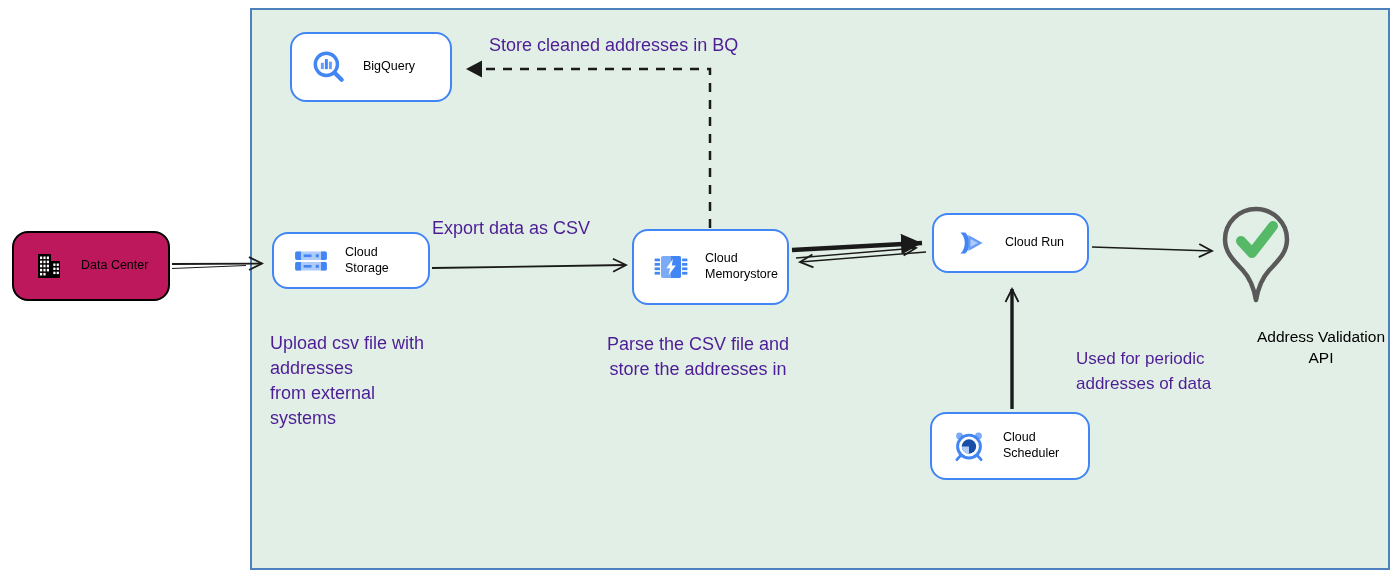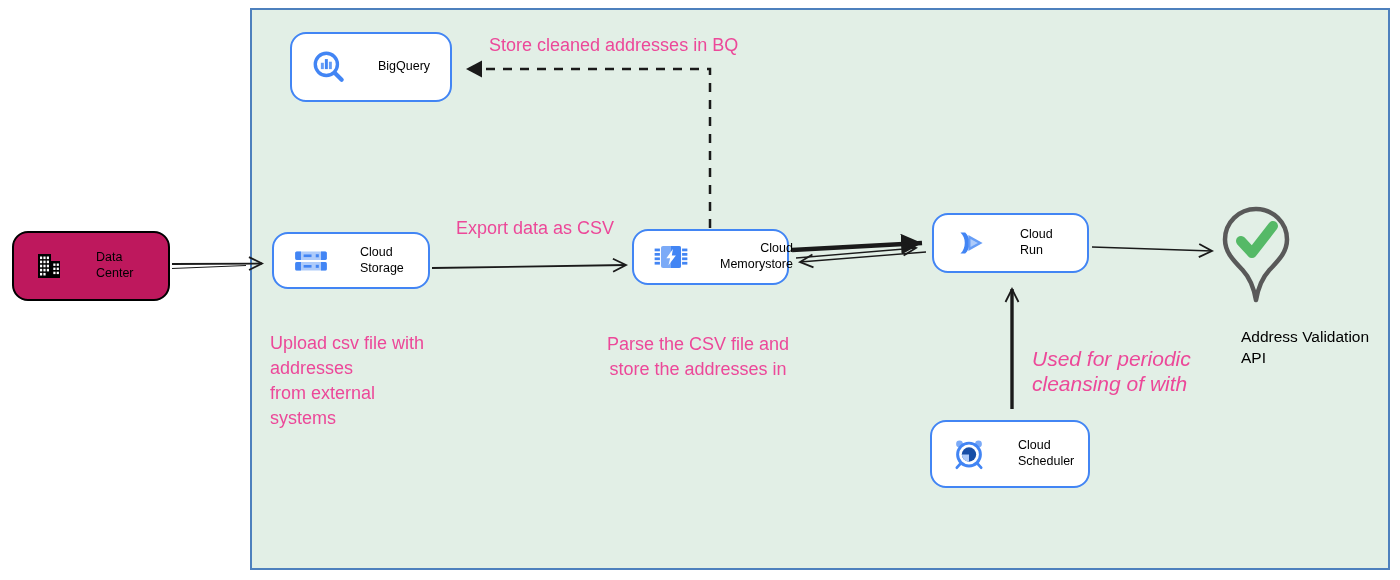--- a/index.html
+++ b/index.html
@@ -7,32 +7,32 @@
     position:relative;width:1400px;height:580px;overflow:hidden;
     font-family:"Liberation Sans", sans-serif;color:#000;
   }
   .gcp-container{
     position:absolute;left:250px;top:8px;width:1140px;height:562px;
     background:#e2efe6;border:2px solid #4e80bd;box-sizing:border-box;
   }
   .node{
     position:absolute;display:flex;align-items:center;box-sizing:border-box;
     background:#ffffff;border:2.5px solid #4285f4;border-radius:16px;
-    padding:0 10px 0 18px;gap:30px;z-index:3;
+    padding:0 10px 0 18px;gap:15px;z-index:3;
   }
   .node.gray{background:#be185d;border:2.5px solid #000000;}
   .node .icon{flex:0 0 auto;display:flex;align-items:center;justify-content:center;}
   .node .label{font-size:12.5px;line-height:1.25;color:#000;}
   .label-wrap{max-width:80px;}
   .arrows{position:absolute;left:0;top:0;width:1400px;height:580px;z-index:2;pointer-events:none;}
-  .note{position:absolute;font-size:18px;line-height:25px;color:#ec4899;z-index:4;}
+  .note{position:absolute;font-size:18px;line-height:25px;color:#4c1d95;z-index:4;}
   .note .note-line{display:block;white-space:pre;}
   .pin-wrap{position:absolute;left:1220px;top:206px;width:72px;height:126px;z-index:3;}
   .pin-label{position:absolute;left:1241px;top:326px;width:160px;font-size:15.5px;line-height:21px;z-index:4;}
-  .pin-label span{display:block;}
+  .pin-label span{display:block;text-align:center;}
 </style>
 </head>
 <body>
 
 <div class="canvas">
 
   <div class="gcp-container"></div>
 
   <svg class="arrows" width="1400" height="580" viewBox="0 0 1400 580">
     <defs>
@@ -127,21 +127,21 @@
           <path d="M4.5,19 h4 v8 h-4 a1.5,1.5 0 0 1 -1.5,-1.5 v-5 a1.5,1.5 0 0 1 1.5,-1.5 Z" fill="#4285f4"></path>
           <path d="M27.5,19 h4 a1.5,1.5 0 0 1 1.5,1.5 v5 a1.5,1.5 0 0 1 -1.5,1.5 h-4 Z" fill="#4285f4"></path>
           <rect x="11" y="21.8" width="7.5" height="2.5" fill="#4285f4"></rect>
           <rect x="22.5" y="21.6" width="2.9" height="2.9" fill="#4285f4"></rect>
         </g>
       </svg>
     </span>
     <span class="label">Cloud Storage</span>
   </div>
 
-  <div class="node" style="left:632px;top:229px;width:157px;height:56px;text-align:right;">
+  <div class="node" style="left:632px;top:229px;width:157px;height:76px;">
     <span class="icon">
       <svg width="38" height="38" viewBox="0 0 36 36">
         <g fill="#4285f4">
           <rect x="2.5" y="10" width="5" height="2.6"></rect>
             <rect x="2.5" y="14.2" width="5" height="2.6"></rect>
           <rect x="2.5" y="18.4" width="5" height="2.6"></rect>
             <rect x="2.5" y="22.6" width="5" height="2.6"></rect>
           <rect x="28.5" y="10" width="5" height="2.6"></rect>
             <rect x="28.5" y="14.2" width="5" height="2.6"></rect>
           <rect x="28.5" y="18.4" width="5" height="2.6"></rect>
@@ -159,21 +159,21 @@
     <span class="icon">
       <svg width="38" height="38" viewBox="0 0 36 36">
         <path d="M8,8 C13.5,13 13.5,23 8,28 L12.5,28 C18,23 18,13 12.5,8 Z" fill="#4285f4"></path>
         <path d="M15.5,10.5 L29,18 L15.5,25.5 Z" fill="#669df6"></path>
         <path d="M17.5,14.2 L24.5,18 L17.5,21.8 Z" fill="#aecbfa"></path>
       </svg>
     </span>
     <span class="label">Cloud Run</span>
   </div>
 
-  <div class="node" style="left:930px;top:412px;width:160px;height:68px;margin-top:8px;">
+  <div class="node" style="left:930px;top:412px;width:160px;height:68px;">
     <span class="icon">
       <svg width="38" height="38" viewBox="0 0 36 36">
         <circle cx="9" cy="8.5" r="3.2" fill="#7baaf7"></circle>
         <circle cx="27" cy="8.5" r="3.2" fill="#7baaf7"></circle>
         <line x1="9.5" y1="27.5" x2="6.5" y2="31" stroke="#4285f4" stroke-width="2.6" stroke-linecap="round"></line>
         <line x1="26.5" y1="27.5" x2="29.5" y2="31" stroke="#4285f4" stroke-width="2.6" stroke-linecap="round"></line>
         <circle cx="18" cy="18.5" r="10.8" fill="#fff" stroke="#4285f4" stroke-width="2.8"></circle>
         <circle cx="18" cy="18.5" r="6.8" fill="#174ea6"></circle>
         <path d="M18,18.5 L11.2,18.5 A6.8,6.8 0 0 0 18,25.3 Z" fill="#aecbfa"></path>
       </svg>
@@ -189,32 +189,32 @@
       </svg>
     </span>
   </div>
   <div class="pin-label">
     <span>Address Validation</span>
     <span>API</span>
   </div>
 
   <div class="note" style="left:489px;top:33px;">Store cleaned addresses in BQ</div>
 
-  <div class="note" style="left:456px;top:216px;">Export data as CSV</div>
+  <div class="note" style="left:432px;top:216px;">Export data as CSV</div>
 
   <div class="note" style="left:270px;top:331px;">
     <span class="note-line">Upload csv file with</span>
     <span class="note-line">addresses</span>
     <span class="note-line">from external</span>
     <span class="note-line">systems</span>
   </div>
 
   <div class="note" style="left:607px;top:332px;text-align:center;">
     <span class="note-line">Parse the CSV file and</span>
     <span class="note-line">store the addresses in</span>
   </div>
 
-  <div class="note" style="left:1032px;top:346px;font-size:21px;font-style:italic;">
+  <div class="note" style="left:1076px;top:346px;font-size:17px;">
     <span class="note-line">Used for periodic</span>
-    <span class="note-line">cleansing of with</span>
+    <span class="note-line">addresses of data</span>
   </div>
 
 </div>
 
 </body></html>

